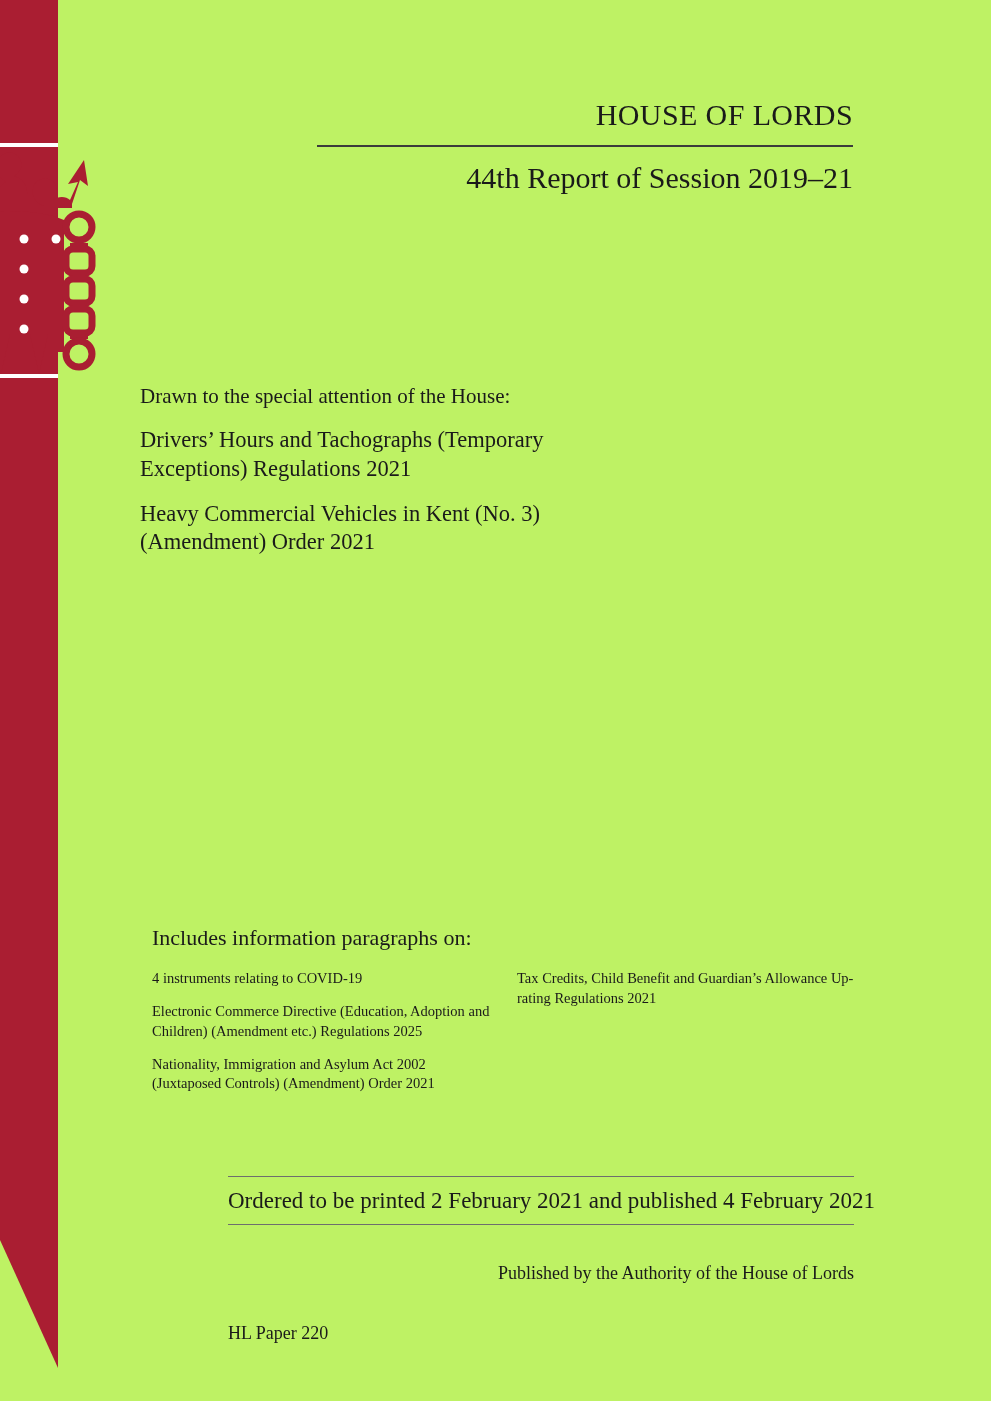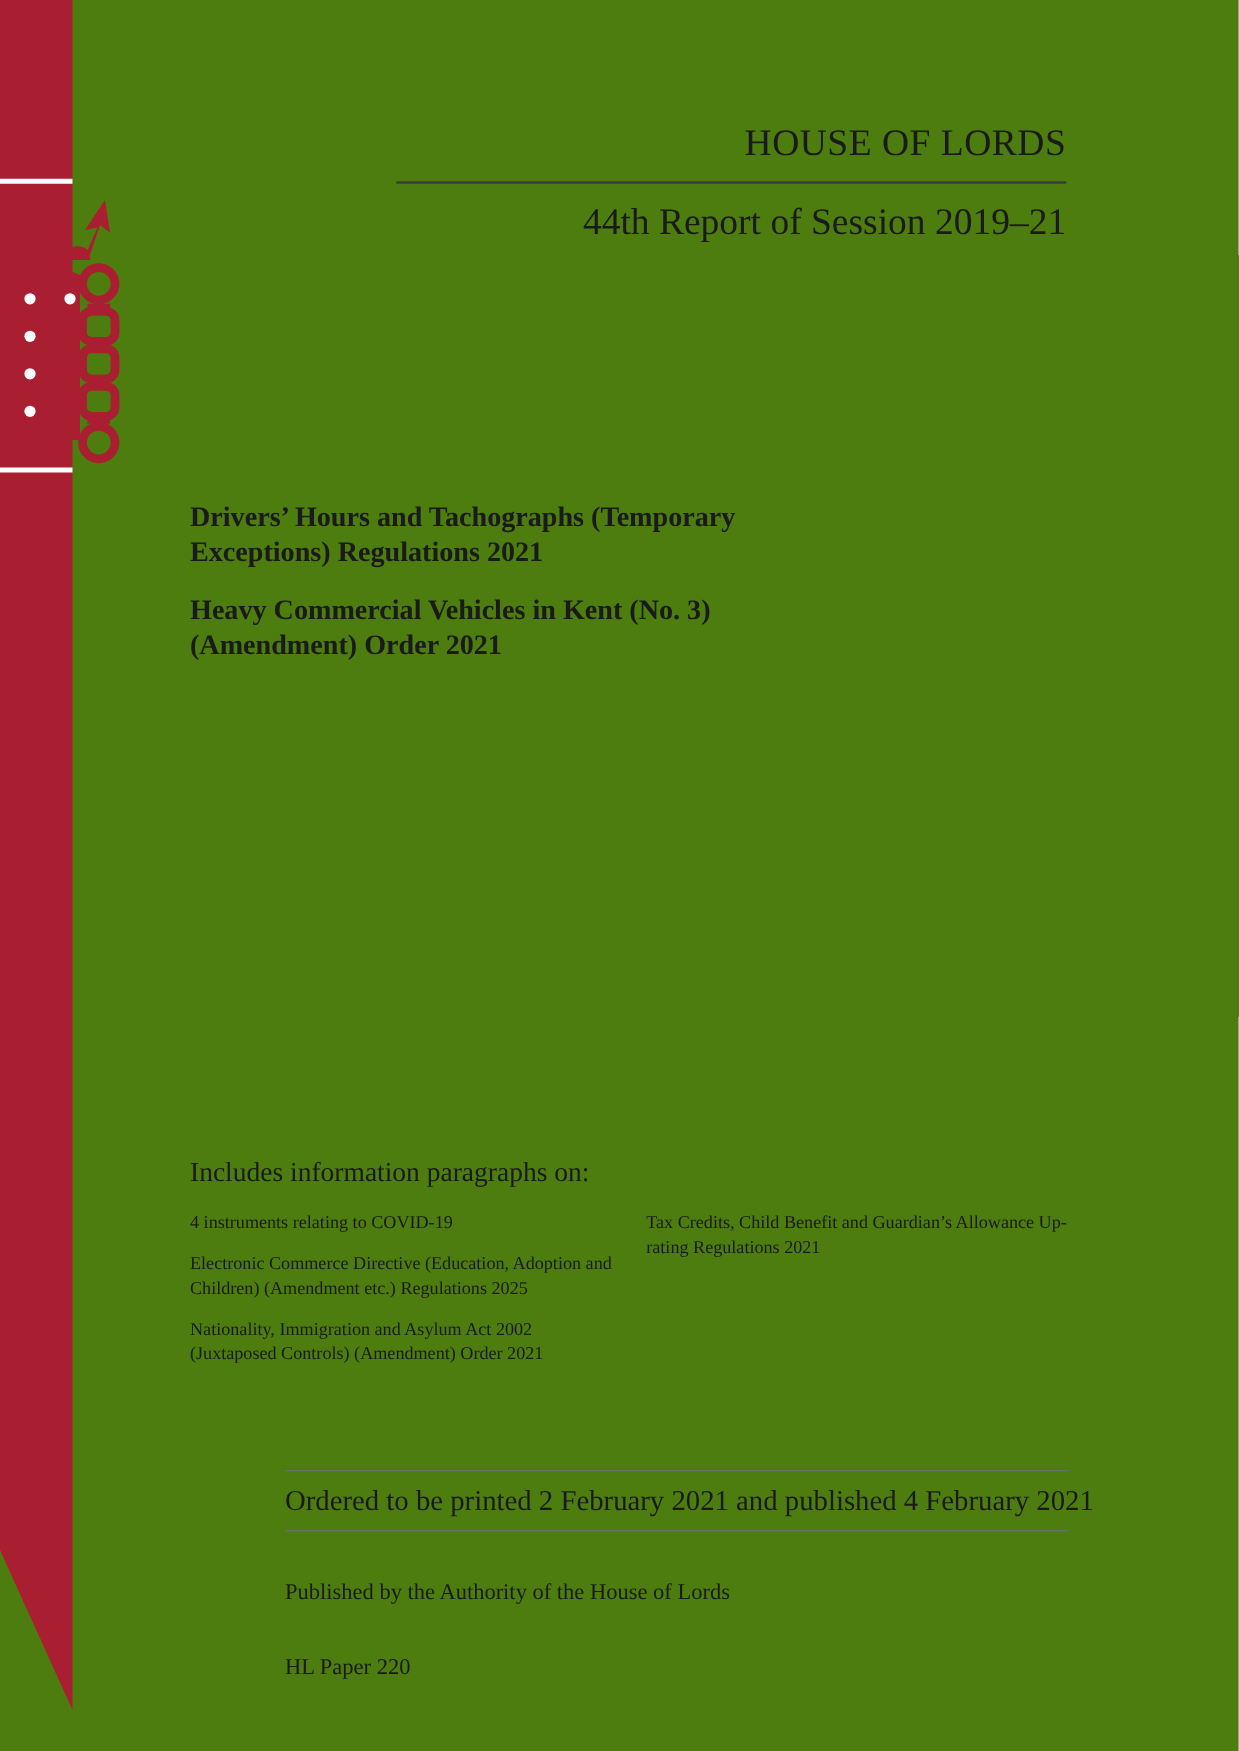--- a/index.html
+++ b/index.html
@@ -11,21 +11,21 @@
   }
   body {
     font-family: "Liberation Serif", "DejaVu Serif", serif;
     color: #1a1a1a;
   }
 
   .page {
     position: relative;
     width: 991px;
     height: 1401px;
-    background: #4d7c0f;
+    background: #bef264;
     overflow: hidden;
   }
 
   
   .spine {
     position: absolute;
     left: 0;
     top: 0;
     width: 60px;
     height: 1401px;
@@ -86,23 +86,22 @@
     top: 383px;
     width: 500px;
   }
   .attention-lead {
     font-size: 21px;
     line-height: 1.25;
   }
   .attention-item {
     margin-top: 17px;
     font-size: 22.5px;
-    font-weight: bold;
+    font-weight: normal;
     line-height: 1.26;
-    margin-left: 12px;
   }
 
   
   .includes-zone {
     position: absolute;
     left: 152px;
     top: 925px;
     width: 715px;
   }
   .includes-heading {
@@ -137,21 +136,21 @@
     background: #6e6e6e;
   }
   .printed-line {
     text-align: right;
     font-size: 23px;
     line-height: 1.2;
     padding: 10px 0 9px;
     white-space: nowrap;
   }
   .published-line {
-    text-align: left;
+    text-align: right;
     font-size: 18px;
     line-height: 1.2;
     margin-top: 38px;
     white-space: nowrap;
   }
   .paper-number {
     font-size: 18px;
     line-height: 1.2;
     margin-top: 39px;
     white-space: nowrap;
@@ -247,20 +246,21 @@
     </svg>
   </div>
 
   <div class="header-zone">
     <div class="house-of-lords">HOUSE OF LORDS</div>
     <div class="rule-committee"></div>
     <div class="report-session">44th Report of Session 2019–21</div>
   </div>
 
   <div class="attention-zone">
+    <div class="attention-lead">Drawn to the special attention of the House:</div>
     <div class="attention-item">Drivers’ Hours and Tachographs (Temporary Exceptions) Regulations 2021</div>
     <div class="attention-item">Heavy Commercial Vehicles in Kent (No. 3) (Amendment) Order 2021</div>
   </div>
 
   <div class="includes-zone">
     <div class="includes-heading">Includes information paragraphs on:</div>
     <div class="includes-columns">
       <div class="includes-col">
         <div class="includes-item">4 instruments relating to COVID-19</div>
         <div class="includes-item">Electronic Commerce Directive (Education, Adoption and Children) (Amendment etc.) Regulations 2025</div>

